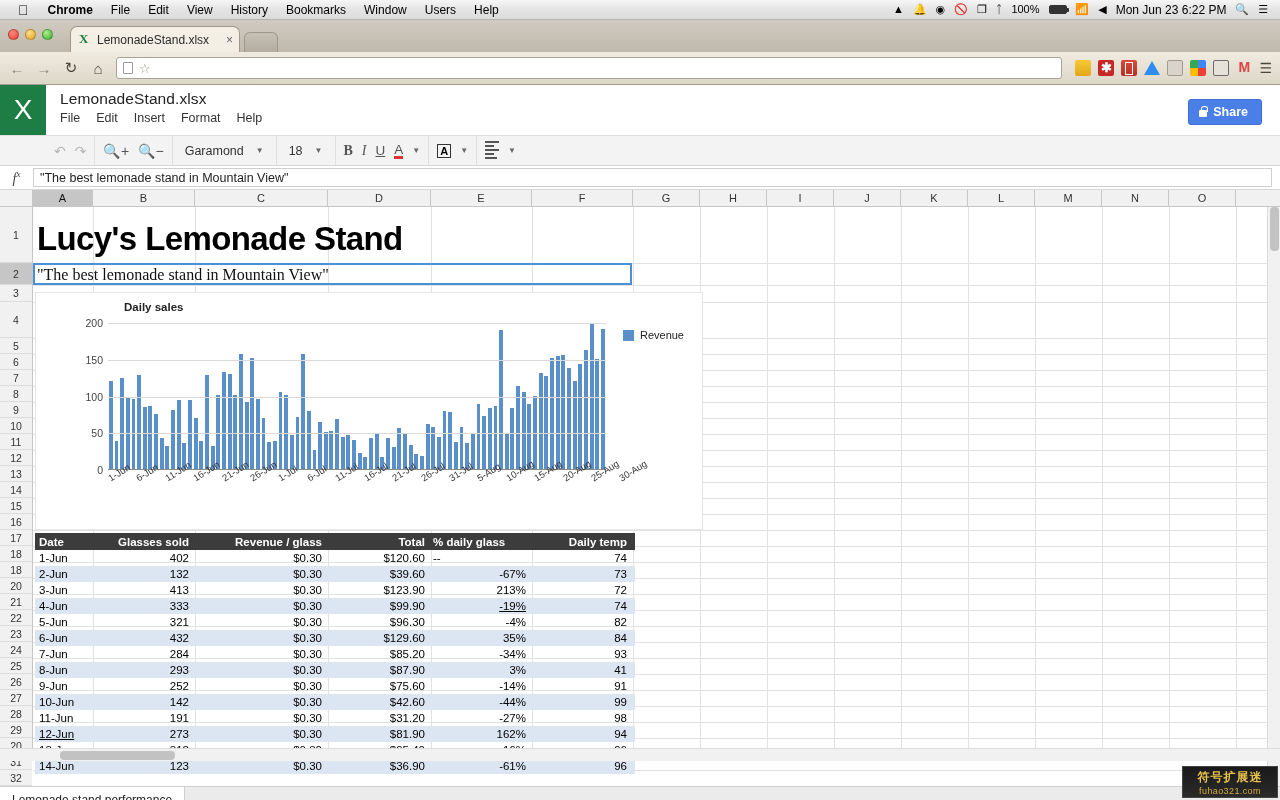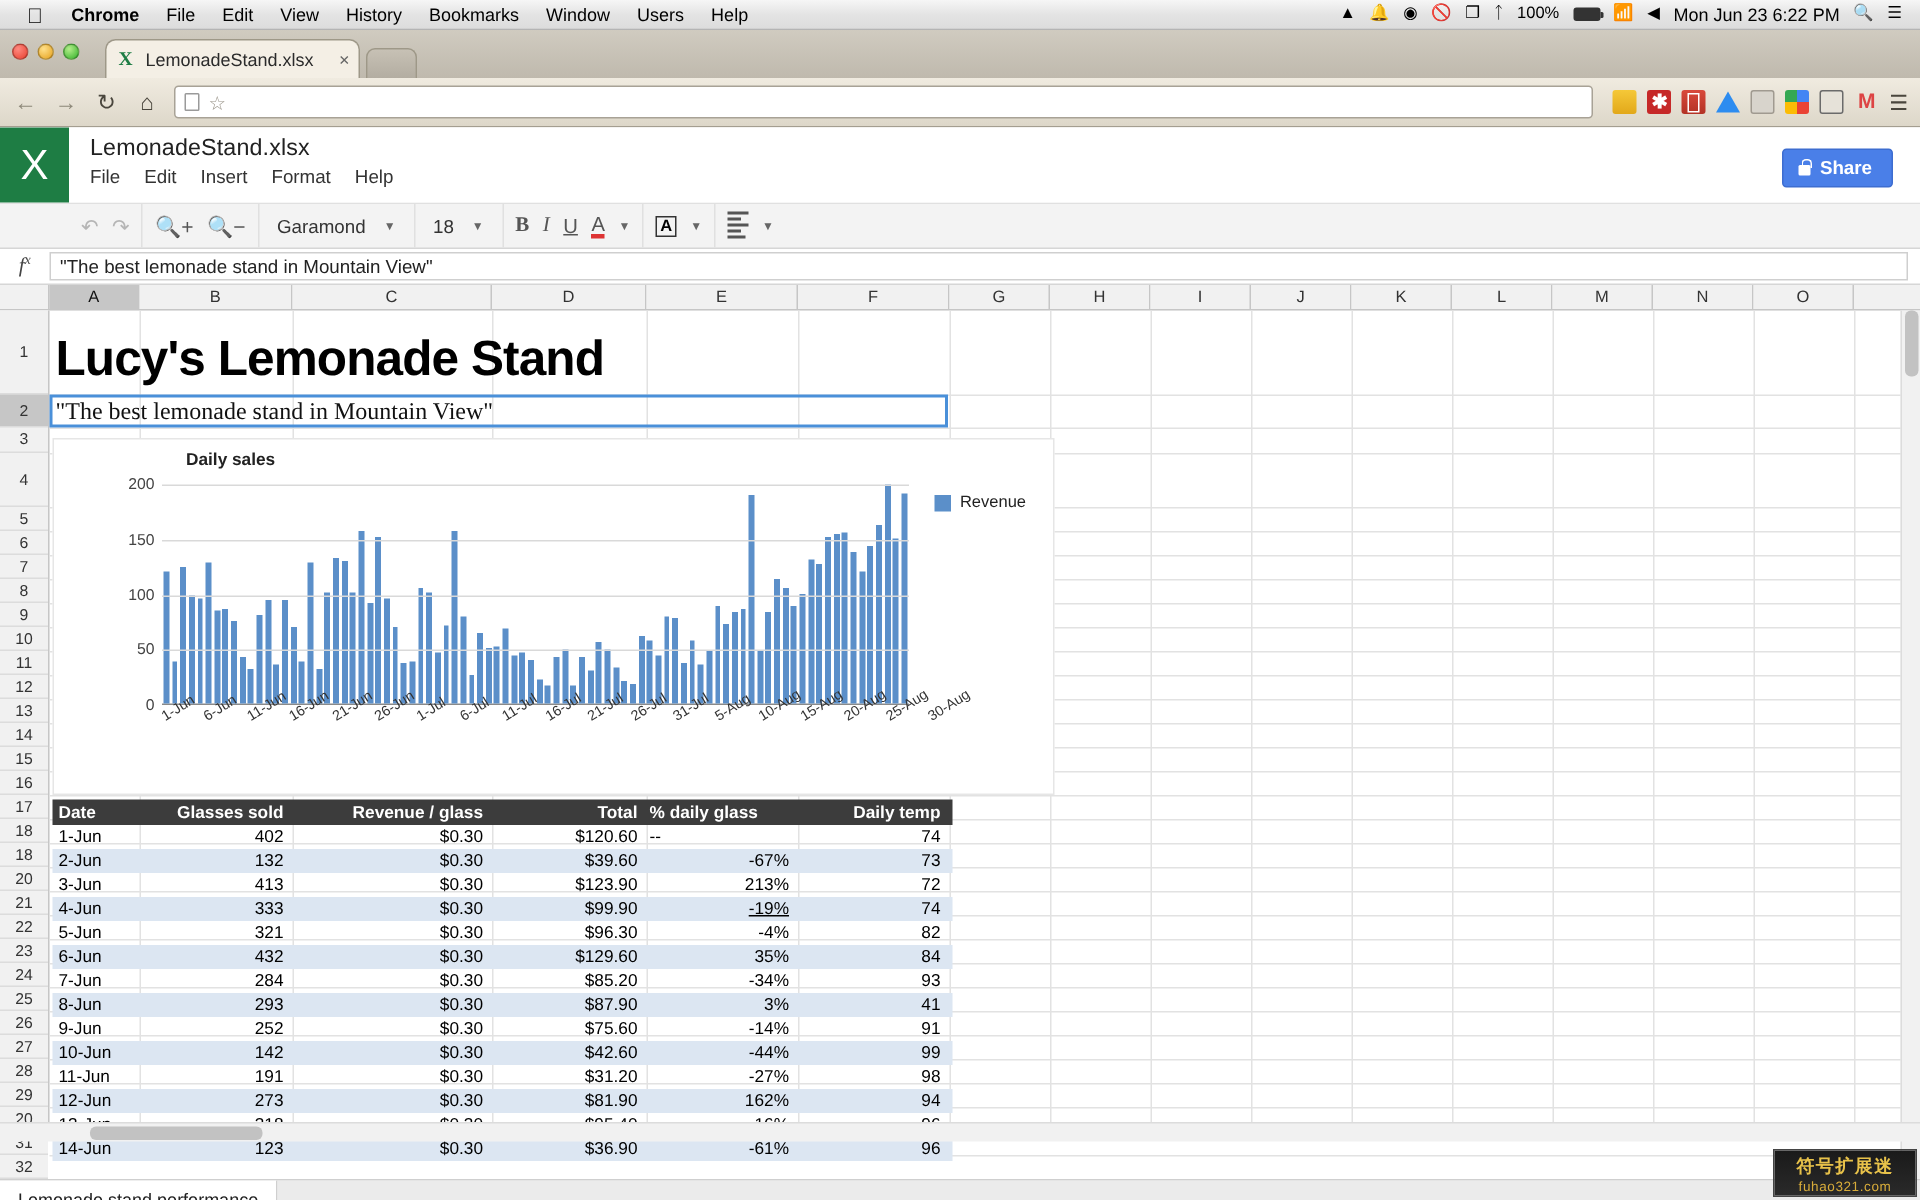--- a/index.html
+++ b/index.html
@@ -722,21 +722,21 @@
             </div>
             <div class="tr">
               <div class="td l" style="width: 56px;">11-Jun</div>
               <div class="td r" style="width: 102px;">191</div>
               <div class="td r" style="width: 133px;">$0.30</div>
               <div class="td r" style="width: 103px;">$31.20</div>
               <div class="td r" style="width: 101px;">-27%</div>
               <div class="td r" style="width: 101px;">98</div>
             </div>
             <div class="tr alt">
-              <div class="td l" style="width: 56px;">12-Jun</div>
+              <div class="td l" style="width: 56px; text-decoration: underline;">12-Jun</div>
               <div class="td r" style="width: 102px;">273</div>
               <div class="td r" style="width: 133px;">$0.30</div>
               <div class="td r" style="width: 103px; text-align: right;">$81.90</div>
               <div class="td r" style="width: 101px;">162%</div>
               <div class="td r" style="width: 101px;">94</div>
             </div>
             <div class="tr">
               <div class="td l" style="width: 56px;">13-Jun</div>
               <div class="td r" style="width: 102px;">318</div>
               <div class="td r" style="width: 133px;">$0.30</div>

